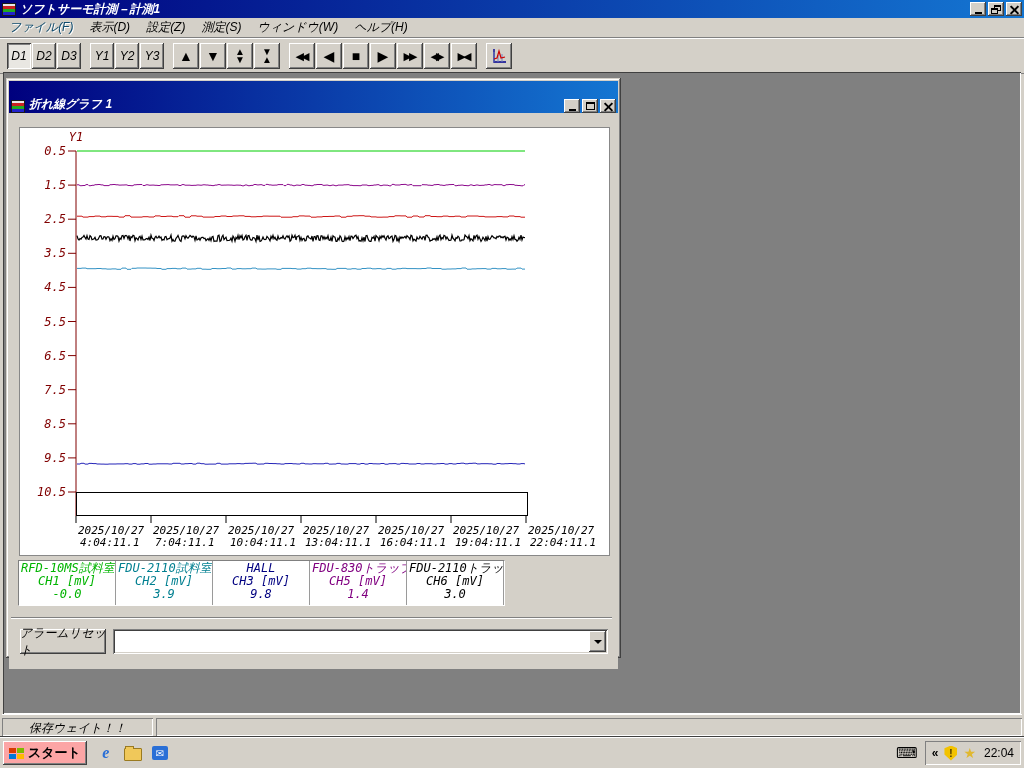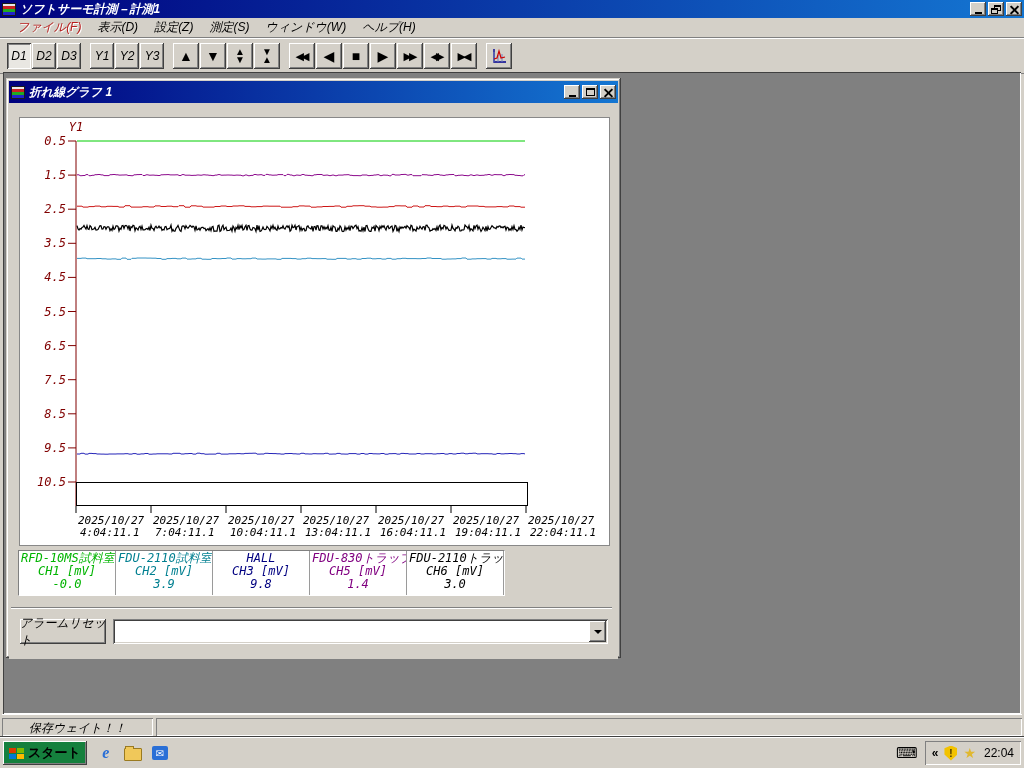--- a/index.html
+++ b/index.html
@@ -17,52 +17,52 @@
   .ic-restore{position:relative;width:10px;height:9px;}
   .ic-restore:before{content:"";position:absolute;right:0;top:0;width:7px;height:6px;border:1px solid #000;border-top-width:2px;box-sizing:border-box;}
   .ic-restore:after{content:"";position:absolute;left:0;bottom:0;width:7px;height:6px;border:1px solid #000;border-top-width:2px;box-sizing:border-box;background:#d4d0c8;}
   .ic-close{position:relative;width:9px;height:9px;}
   .ic-close:before,.ic-close:after{content:"";position:absolute;left:-1px;top:4px;width:11px;height:2px;background:#000;}
   .ic-close:before{transform:rotate(45deg);}
   .ic-close:after{transform:rotate(-45deg);}
   
   .menubar{height:19px;background:#d4d0c8;display:flex;align-items:center;font-size:12px;padding-left:1px;border-bottom:1px solid #808080;}
   .menu-item{padding:2px 8px;}
-  .menu-item.disabled{color:#b91c1c;text-shadow:1px 1px 0 #fff;margin-left:8px;}
+  .menu-item.disabled{color:#0c4a6e;text-shadow:1px 1px 0 #fff;}
   .toolbar{height:34px;background:#d4d0c8;display:flex;align-items:center;padding-left:7px;border-top:1px solid #fff;border-bottom:1px solid #808080;}
   .tb-btn{width:26px;height:26px;background:#d4d0c8;box-shadow:inset -1px -1px #404040,inset 1px 1px #fff,inset -2px -2px #808080;display:flex;align-items:center;justify-content:center;margin-right:1px;flex:0 0 auto;}
   .tb-btn.small{width:24px;}
   .tb-btn.pressed{box-shadow:inset 1px 1px #404040,inset -1px -1px #fff,inset 2px 2px #808080;background:#e9e7e2;}
   .tb-btn .lbl{font-size:12px;}
   .glyph-single{font-size:14px;line-height:14px;}
   .glyph-pair{font-size:11px;letter-spacing:-3px;text-indent:-2px;line-height:11px;}
   .glyph-stack{display:flex;flex-direction:column;align-items:center;font-size:10px;line-height:8px;}
   .gap{width:8px;flex:0 0 auto;}
   
   .mdi{position:absolute;left:3px;right:3px;top:72px;bottom:24px;background:#808080;box-shadow:inset 1px 1px #404040,inset -1px -1px #fff;}
   .gwin{position:absolute;left:3px;top:6px;width:615px;height:580px;background:#d4d0c8;box-sizing:border-box;padding:3px;
         box-shadow:inset -1px -1px #404040,inset 1px 1px #d4d0c8,inset -2px -2px #808080,inset 2px 2px #fff;}
-  .gwin .titlebar{height:22px;}
+  .gwin .titlebar{height:32px;align-items:flex-end;}
   .gclient{position:relative;height:calc(100% - 19px);margin-top:1px;background:#d4d0c8;}
   .plot-panel{position:absolute;left:10px;top:13px;width:589px;height:427px;background:#fff;border:1px solid #888;box-sizing:content-box;}
   .legend{position:absolute;left:9px;top:446px;height:44px;display:flex;background:#fff;border:1px solid;border-color:#808080 #fff #fff #808080;text-align:center;}
   .lcell{width:97px;box-sizing:border-box;border-right:1px solid #9a9a9a;padding:1px 2px;font-family:"DejaVu Sans Mono","Liberation Mono",monospace;font-size:12px;line-height:13px;white-space:nowrap;overflow:hidden;}
   .groove{position:absolute;left:2px;right:6px;top:503px;height:0;border-top:1px solid #808080;border-bottom:1px solid #fff;}
   .alarm-btn{position:absolute;left:11px;top:515px;width:86px;height:25px;background:#d4d0c8;box-shadow:inset -1px -1px #404040,inset 1px 1px #fff,inset -2px -2px #808080;display:flex;align-items:center;justify-content:center;font-size:12px;}
   .combo{position:absolute;left:104px;top:515px;width:495px;height:25px;background:#fff;box-shadow:inset 1px 1px #808080,inset -1px -1px #fff,inset 2px 2px #404040,inset -2px -2px #d4d0c8;}
   .combo .val{position:absolute;left:4px;top:5px;font-size:12px;}
   .combo-arrow{position:absolute;right:2px;top:2px;bottom:2px;width:17px;background:#d4d0c8;box-shadow:inset -1px -1px #404040,inset 1px 1px #fff,inset -2px -2px #808080;display:flex;align-items:center;justify-content:center;}
   .arrow-down{width:0;height:0;border-left:4px solid transparent;border-right:4px solid transparent;border-top:4px solid #000;}
   
   .statusbar{position:absolute;left:2px;right:2px;bottom:1px;height:21px;background:#d4d0c8;display:flex;align-items:center;gap:3px;border-top:1px solid #fff;padding-top:1px;text-align:center;}
   .spanel{height:18px;box-shadow:inset 1px 1px #808080,inset -1px -1px #fff;font-size:12px;padding:2px 4px 0 4px;box-sizing:border-box;white-space:nowrap;overflow:hidden;}
   .spanel.msg{width:151px;}
   .spanel.rest{flex:1;}
   .taskbar{position:absolute;left:0;right:0;bottom:0;height:30px;background:#d4d0c8;border-top:1px solid #fff;display:flex;align-items:center;padding:0 3px;box-shadow:0 -1px 0 #404040;}
-  .start-btn{height:24px;background:#15803d;box-shadow:inset -1px -1px #404040,inset 1px 1px #fff,inset -2px -2px #808080;display:flex;align-items:center;gap:4px;padding:0 6px;font-weight:bold;font-size:13px;flex:0 0 auto;}
+  .start-btn{height:24px;background:#fca5a5;box-shadow:inset -1px -1px #404040,inset 1px 1px #fff,inset -2px -2px #808080;display:flex;align-items:center;gap:4px;padding:0 6px;font-weight:bold;font-size:13px;flex:0 0 auto;}
   .flag{display:grid;grid-template-columns:7px 7px;grid-template-rows:5px 5px;gap:1px;}
   .flag i{display:block;}
   .ql{display:flex;align-items:center;gap:9px;margin:0 12px 0 10px;}
   .ql-item{width:18px;height:18px;display:flex;align-items:center;justify-content:center;}
   .ie-e{color:#2a6fd6;font-weight:bold;font-style:italic;font-size:16px;font-family:"Liberation Serif",serif;}
   .folder{width:16px;height:11px;background:#f0c85a;border:1px solid #9a7a20;border-radius:1px;position:relative;margin-top:3px;}
   .folder:before{content:"";position:absolute;left:0;top:-3px;width:7px;height:2px;background:#f0c85a;border:1px solid #9a7a20;border-bottom:none;}
   .mail{width:16px;height:14px;background:#2a6fd6;color:#fff;font-size:10px;display:flex;align-items:center;justify-content:center;border-radius:2px;}
   .task-btn{width:160px;height:24px;background:#eeede8;box-shadow:inset 1px 1px #808080,inset -1px -1px #fff;display:flex;align-items:center;gap:5px;padding:0 5px;font-size:12px;font-weight:bold;white-space:nowrap;overflow:hidden;flex:0 0 auto;margin-left:4px;}
   .tray{margin-left:auto;display:flex;align-items:center;}

